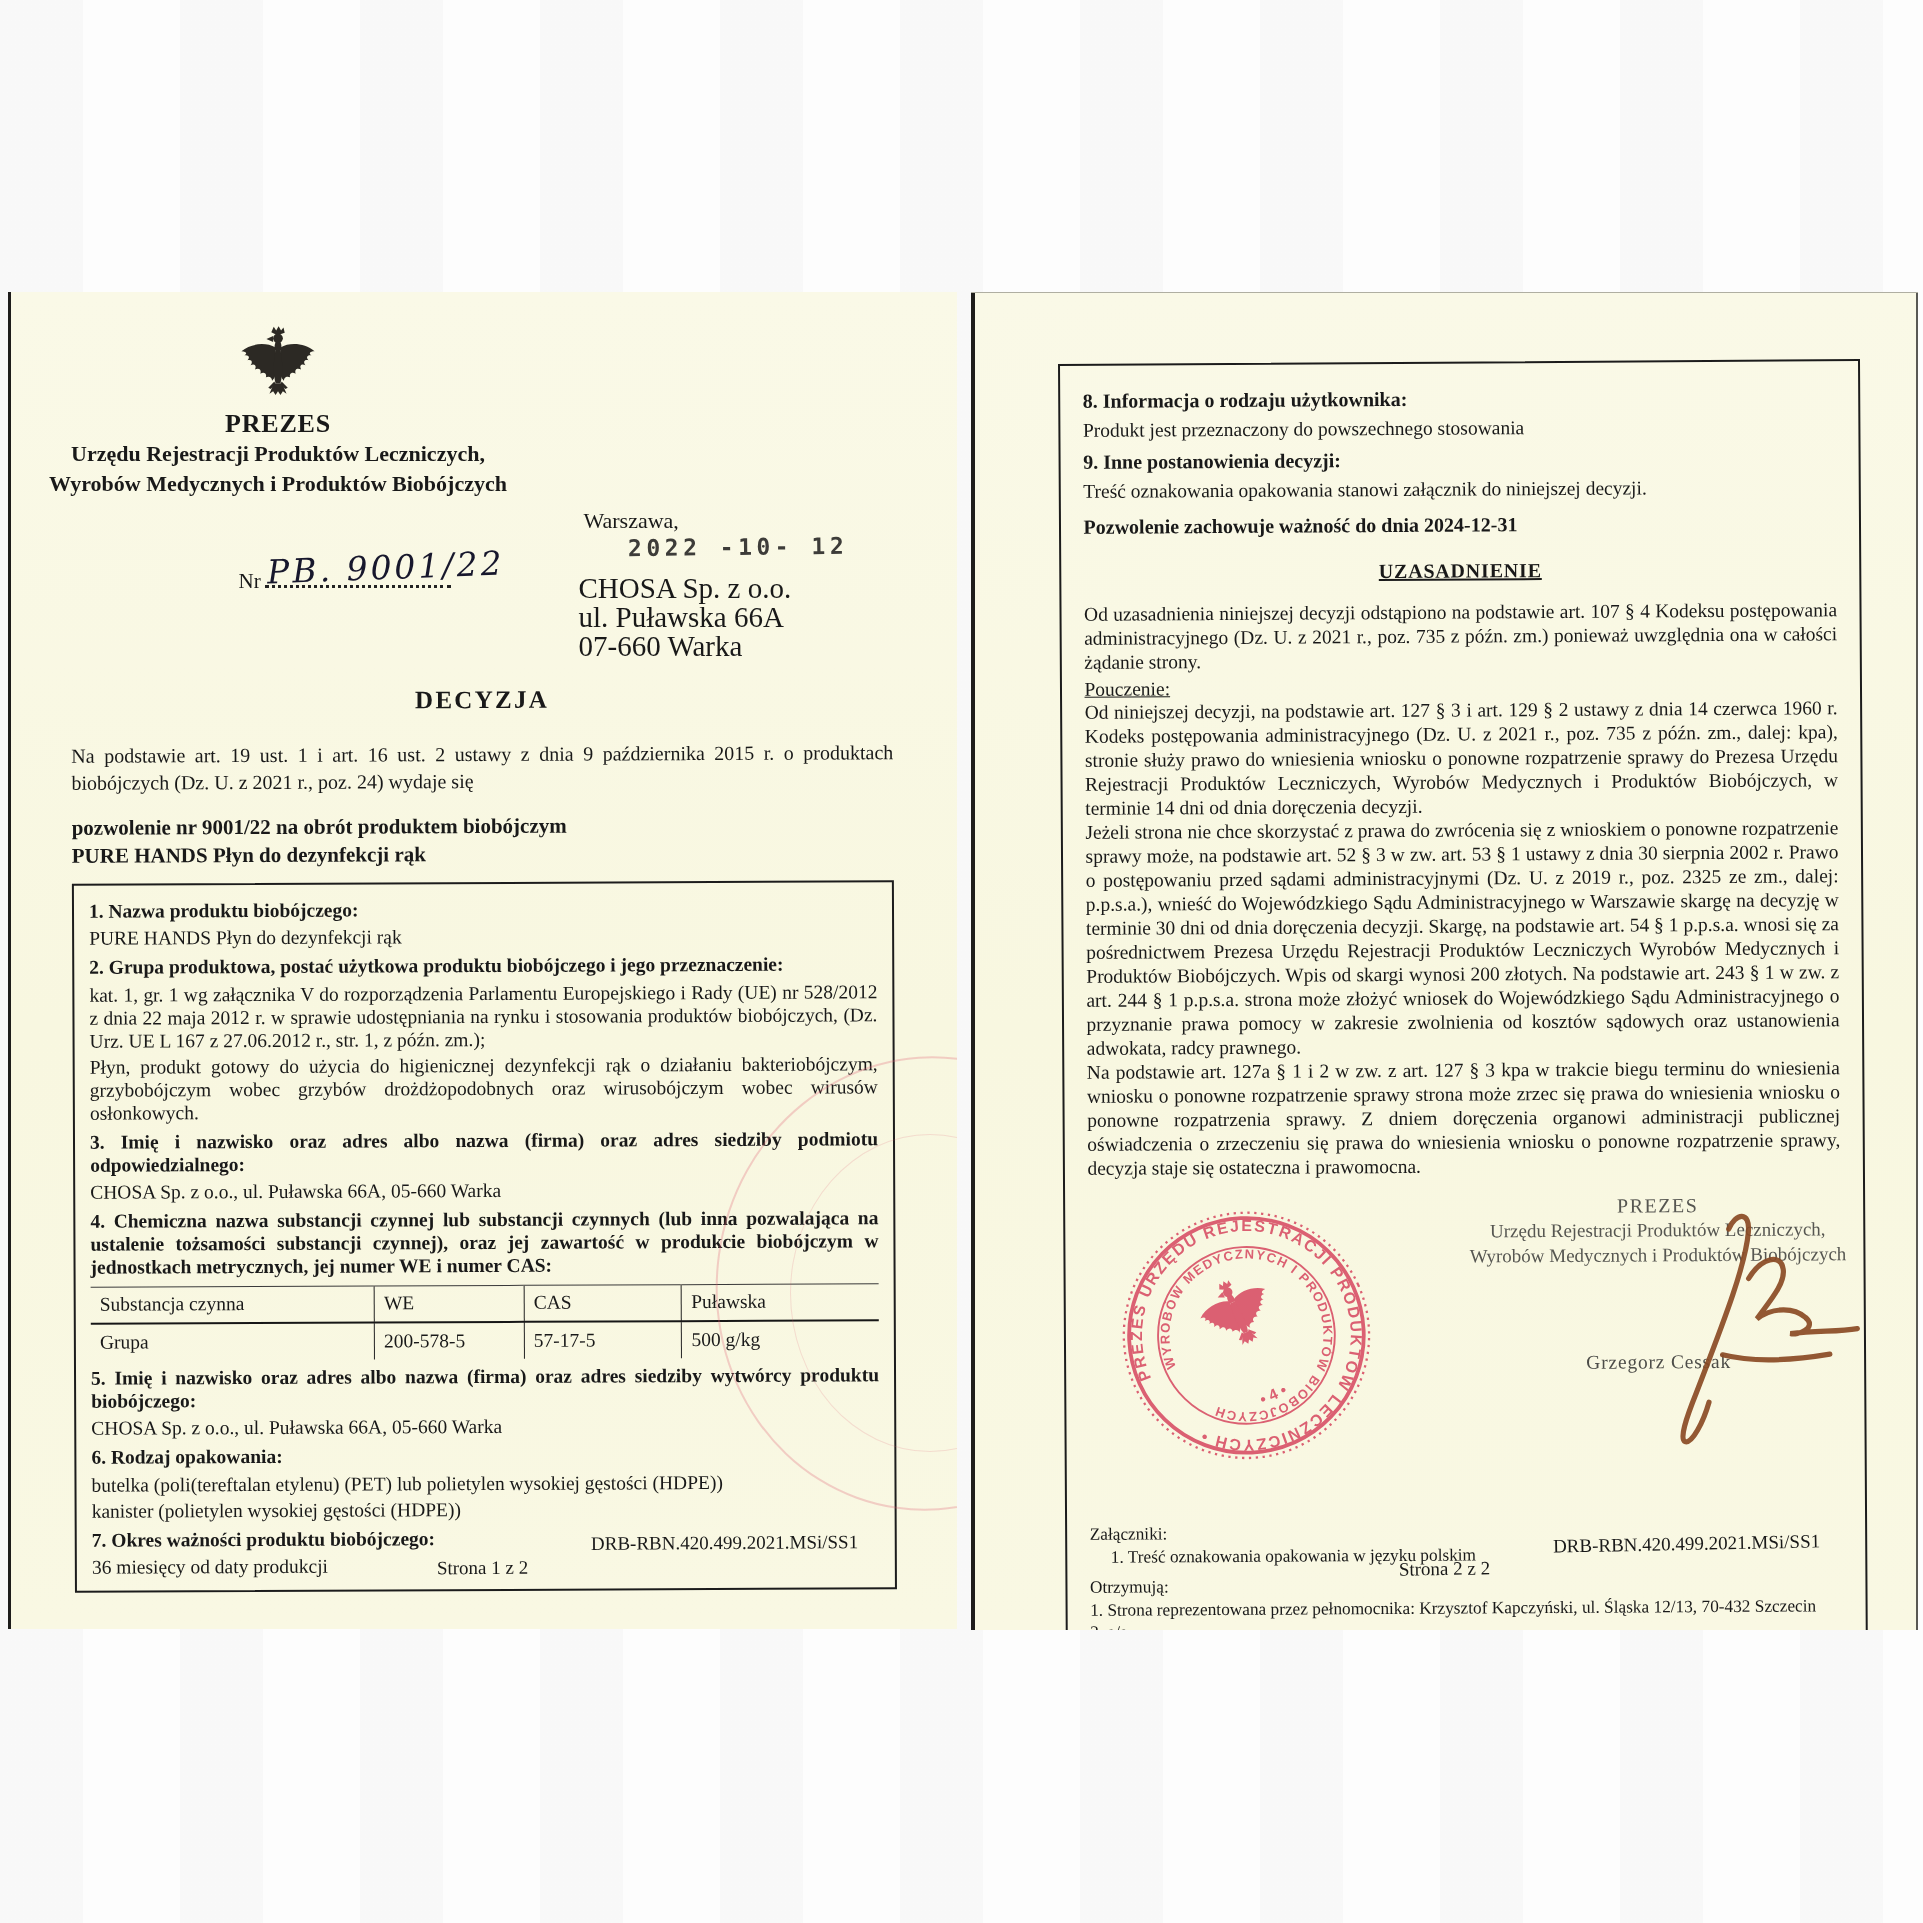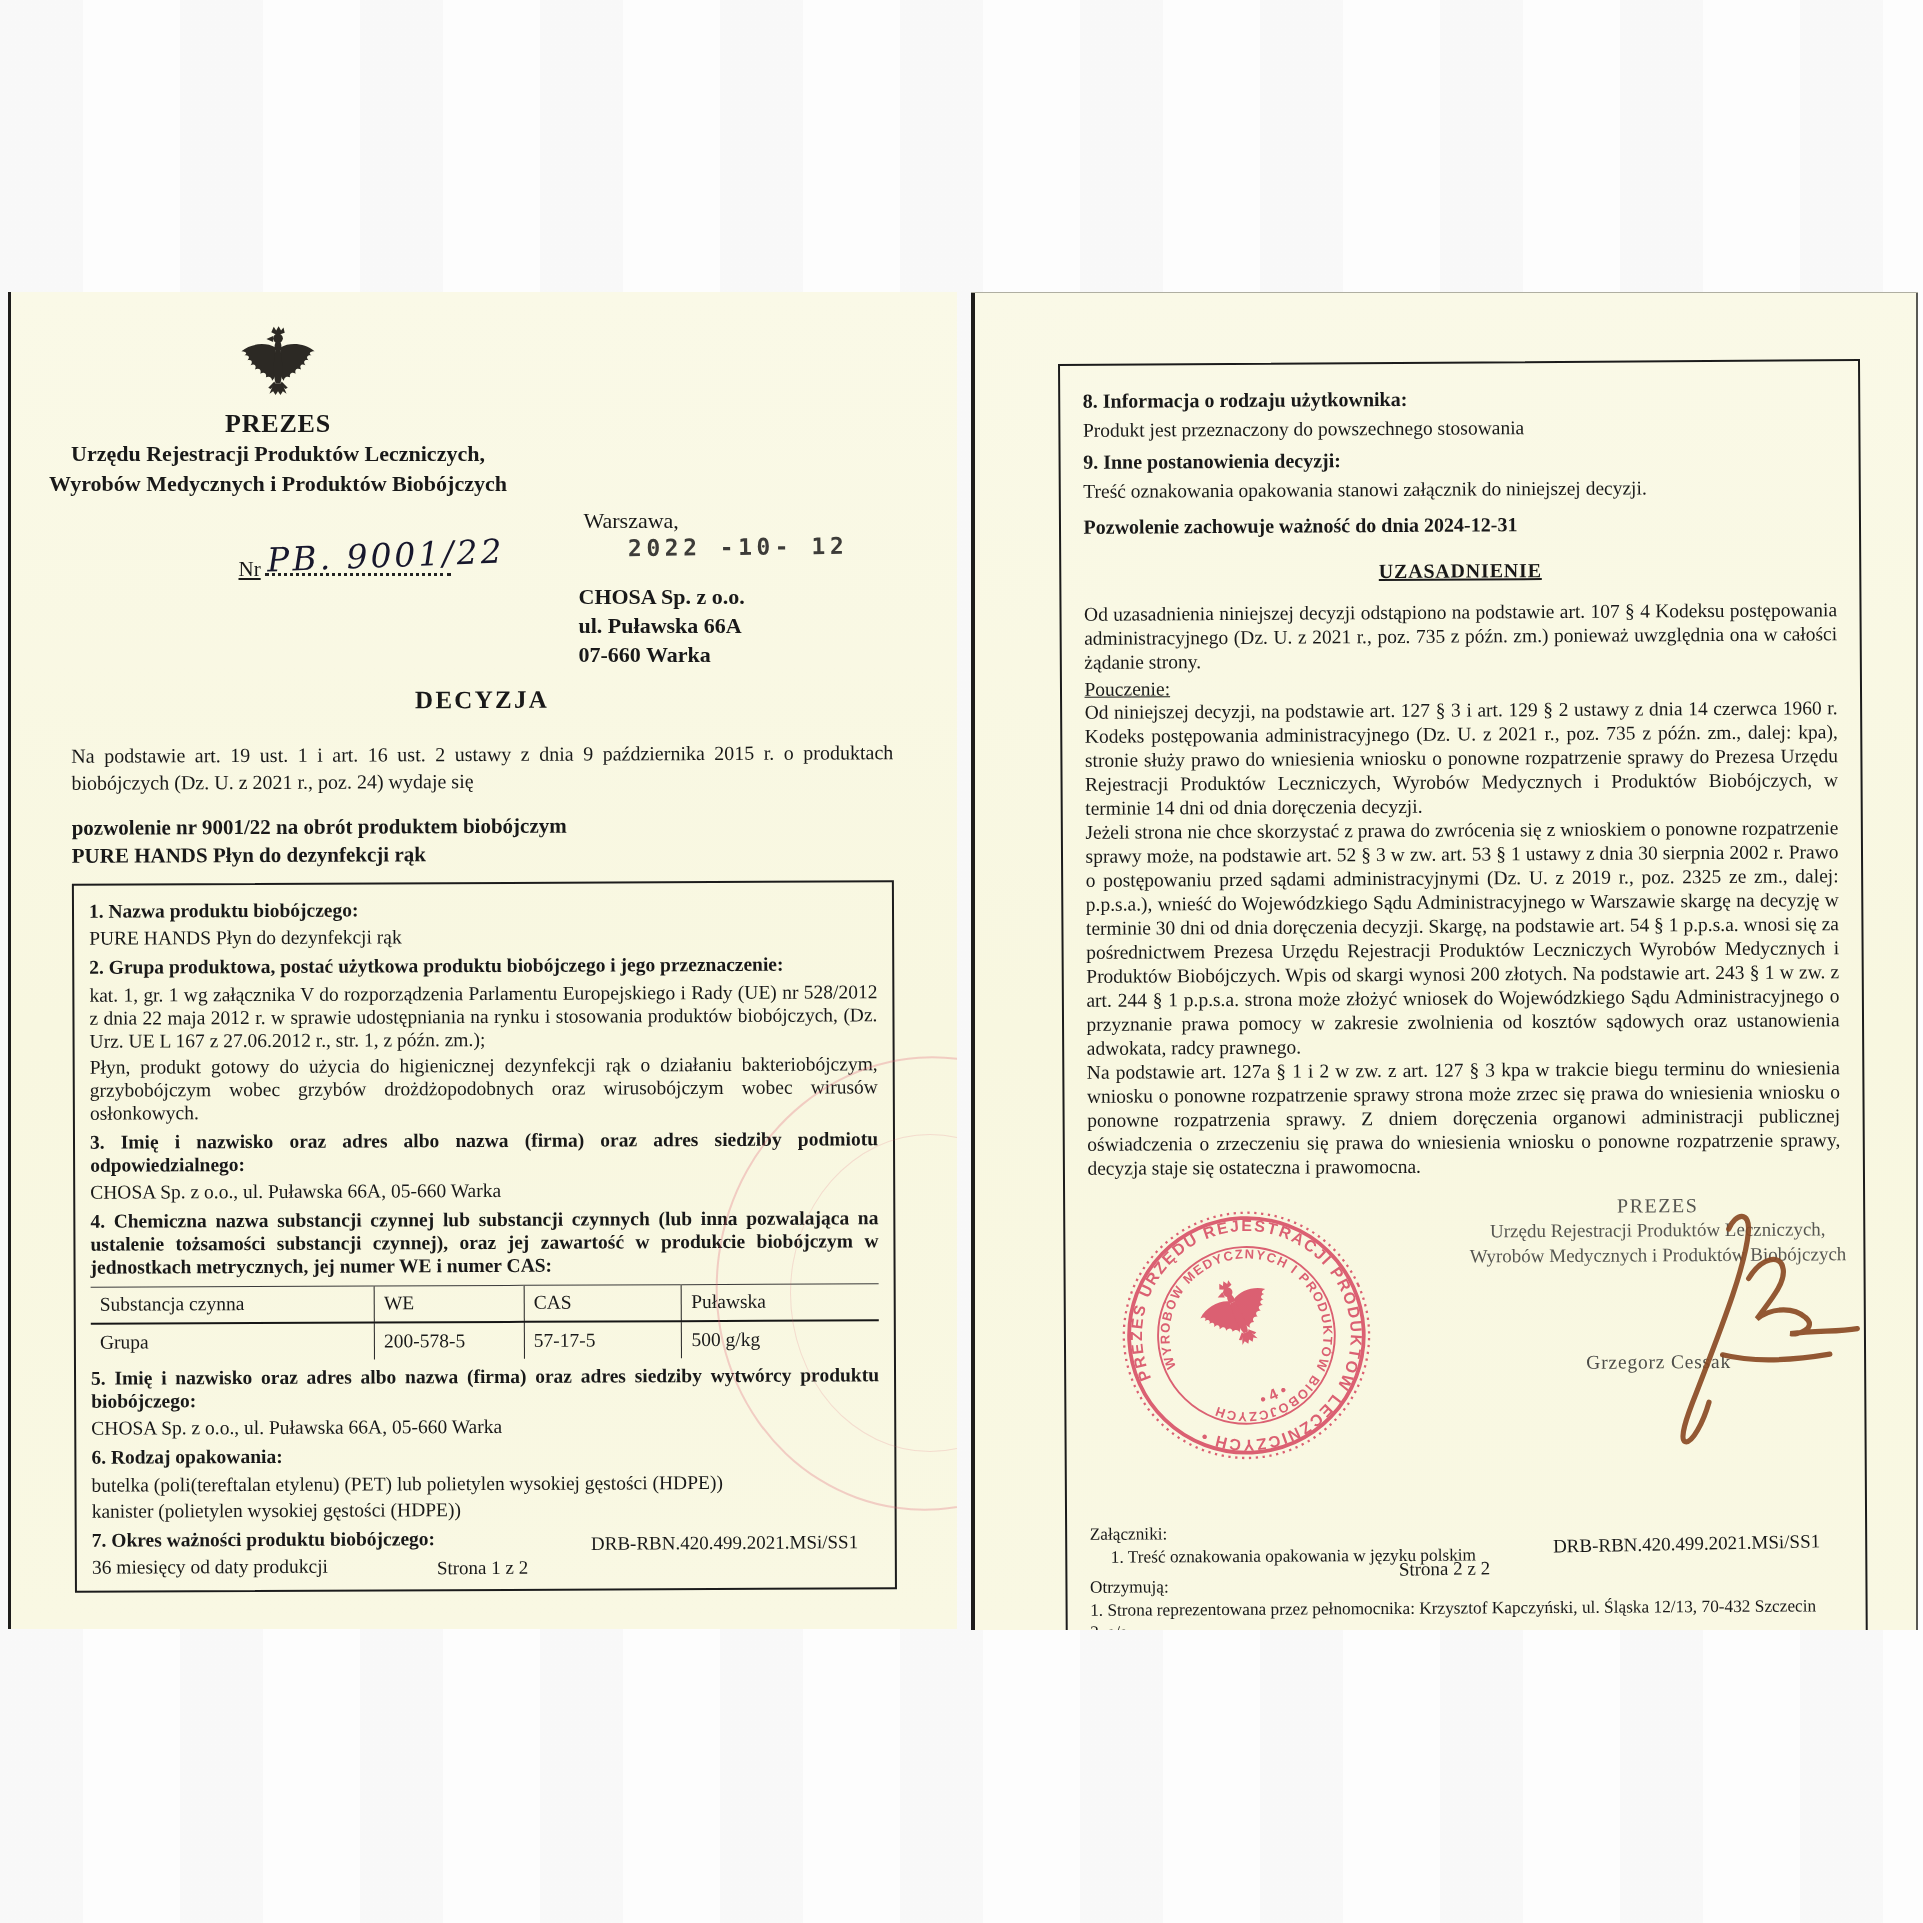--- a/index.html
+++ b/index.html
@@ -26,28 +26,28 @@
   .p1-header{position:absolute;left:7.5px;top:28.6px;width:526px;text-align:center;}
   .eagle{display:block;margin:0 auto 7.5px;width:78px;height:81px;}
   .issuer-title{margin:0;font-size:26px;font-weight:bold;letter-spacing:0.8px;}
   .issuer-org{font-size:22px;font-weight:bold;line-height:30px;}
   .dateline{position:absolute;left:576px;top:216px;width:361px;font-size:22px;}
   .date-stamp{
     font-family:"DejaVu Sans Mono",monospace;font-weight:bold;font-size:23px;
     letter-spacing:4.5px;color:#2e2d2b;margin-left:44px;
     transform:rotate(-.6deg);display:inline-block;opacity:.92;
   }
-  .nr-line{position:absolute;left:231px;top:248px;font-size:21px;text-decoration:underline;}
+  .nr-line{position:absolute;left:231px;top:260px;font-size:21px;}
   .nr-dots{display:inline-block;width:186px;border-bottom:3px dotted #222;position:relative;height:33px;margin-left:4.5px;}
   .handwriting{
     position:absolute;left:1.5px;bottom:-1.5px;white-space:nowrap;
     font-family:"DejaVu Serif",serif;font-style:italic;font-size:33px;color:#17172c;
     transform:rotate(-2.2deg);letter-spacing:3px;
   }
-  .recipient{position:absolute;left:571px;top:290px;font-style:normal;font-size:22px;font-weight:bold;line-height:29px;}
+  .recipient{position:absolute;left:571px;top:282px;font-style:normal;font-size:29px;font-weight:normal;line-height:29px;}
 
   
   .p1-main{position:absolute;left:65px;top:394px;width:822px;transform:rotate(-.25deg);}
   .decyzja{margin:0 0 27px;text-align:center;font-size:25px;letter-spacing:2.3px;font-weight:bold;}
   .just{text-align:justify;}
   .intro{margin:0 0 16.5px;font-size:20px;line-height:27px;}
   .permit{margin:0 0 13.5px;font-size:21px;font-weight:bold;line-height:28.6px;}
   .doc-box{border:2.3px solid #1c1c1c;padding:7.5px 15px 9px;background:rgba(255,255,255,0.0);}
   .sec{margin:6px 0 1.5px;}
   .sec-h{font-weight:bold;font-size:19.5px;line-height:23px;text-align:justify;margin:6px 0 4.5px;}

